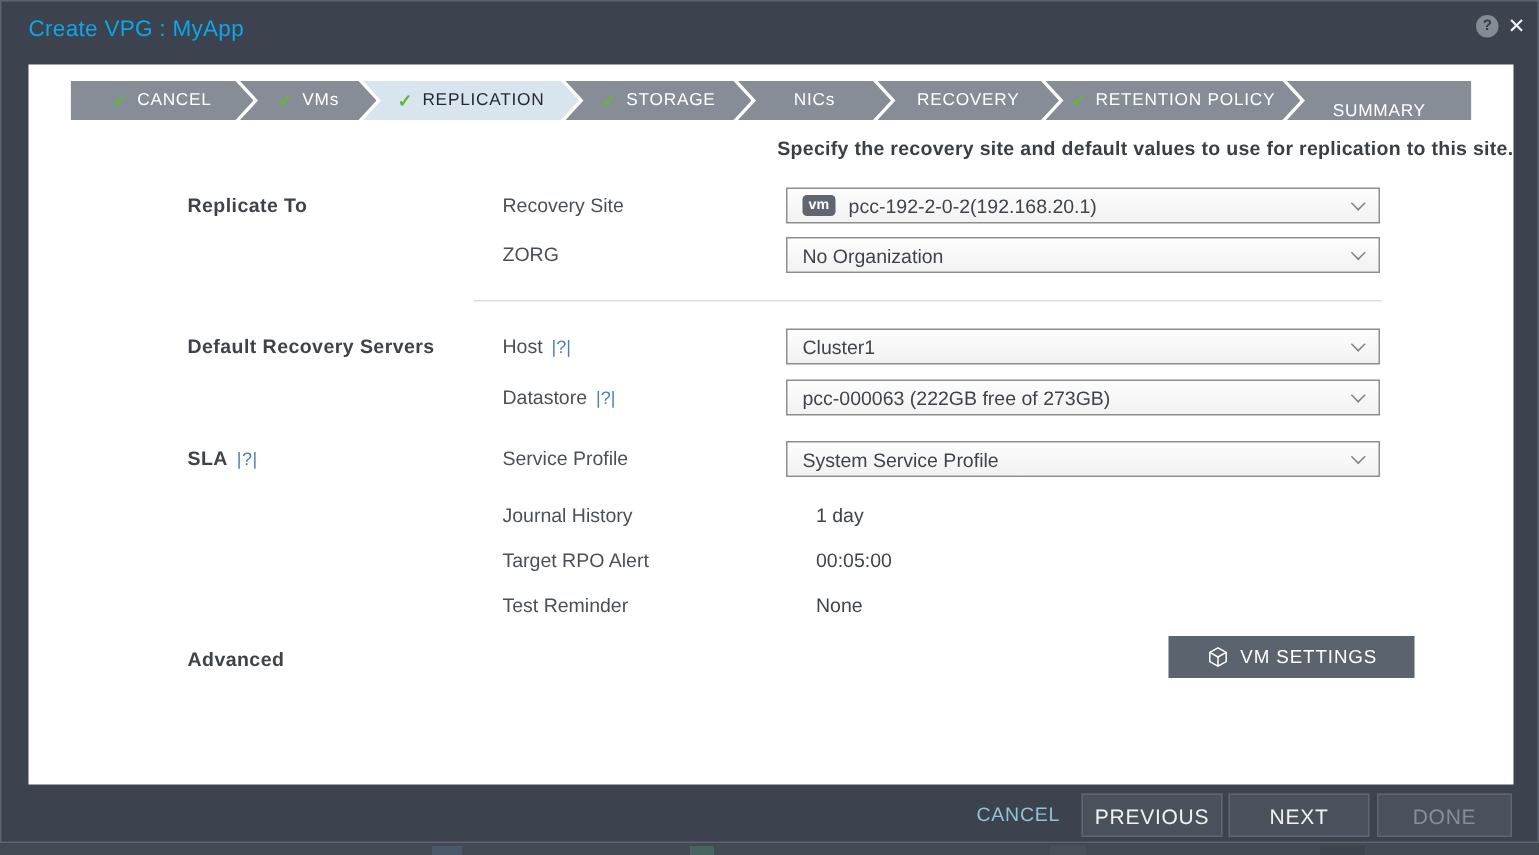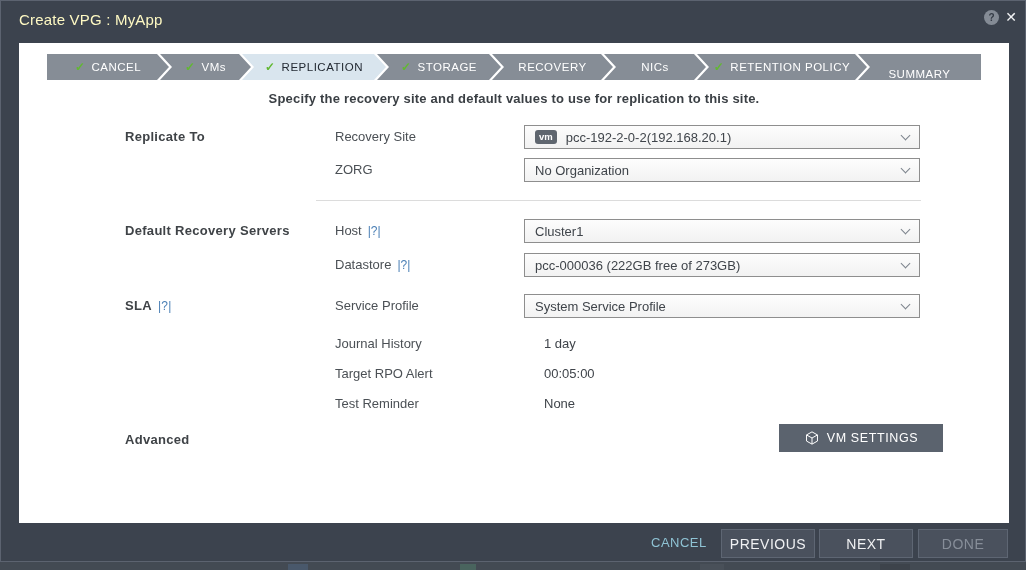--- a/index.html
+++ b/index.html
@@ -8,21 +8,21 @@
 
   
   .dialog { position:absolute; left:0; top:0; width:1026px; height:562px;
             background:#3c434e; border:1px solid #5c6370; }
 
   .under-strip { position:absolute; left:0; bottom:0; width:1026px; height:8px; background:#434a53; }
   .under-strip .frag { position:absolute; bottom:0; height:6px; opacity:.28; }
 
   
   .titlebar { position:absolute; left:0; top:0; width:100%; height:38px; }
-  .title { position:absolute; left:18px; top:10px; font-size:15px; color:#fef9c3; letter-spacing:.2px; }
+  .title { position:absolute; left:18px; top:10px; font-size:15px; color:#0ea5e9; letter-spacing:.2px; }
   .help-circle { position:absolute; left:983px; top:9px; width:15px; height:15px; border-radius:50%;
                  background:#848b95; color:#343b45; font-size:10px; font-weight:bold;
                  text-align:center; line-height:15px; cursor:pointer; }
   .close-x { position:absolute; left:1001px; top:7px; width:18px; height:18px; color:#f2f3f5;
              font-size:14px; text-align:center; line-height:18px; cursor:pointer; }
 
   
   .panel { position:absolute; left:18px; top:42px; width:990px; height:480px; background:#ffffff; }
 
   
@@ -31,21 +31,21 @@
           justify-content:center; font-size:11.5px; letter-spacing:.5px; cursor:pointer;
           clip-path:polygon(0 0, calc(100% - 12px) 0, 100% 50%, calc(100% - 12px) 100%, 0 100%, 12px 50%); }
   .step + .step { margin-left:-9px; }
   .step--first { clip-path:polygon(0 0, calc(100% - 12px) 0, 100% 50%, calc(100% - 12px) 100%, 0 100%); }
   .step--last  { clip-path:polygon(0 0, 100% 0, 100% 100%, 0 100%, 12px 50%);align-items:flex-end; }
   .step--active { background:#d9e5ee; color:#232a33; }
   .step .check { color:#62b832; font-weight:bold; font-size:12px; margin-right:6px; }
   .step .check:empty { display:none; }
 
   
-  .instruction { position:absolute; left:0; top:48px; width:100%; text-align:center;
+  .instruction { position:absolute; left:0; top:48px; width:100%; text-align:right;
                  font-size:13px; font-weight:bold; color:#3a3f44; letter-spacing:.2px; }
 
   
   .sec-label { position:absolute; left:106px; height:24px; line-height:24px;
                font-size:13px; font-weight:bold; color:#3f4347; letter-spacing:.3px; white-space:nowrap; }
   .field-label { position:absolute; left:316px; height:24px; line-height:24px;
                  font-size:13px; color:#4b5055; white-space:nowrap; }
   .help-mark { color:#4a7fb5; font-size:12px; margin-left:6px; cursor:pointer; font-weight:normal; }
   .divider { position:absolute; left:297px; width:605px; height:1px; background:#dcdcdc; }
 
@@ -100,27 +100,27 @@
         <span>VMs</span>
       </div>
       <div class="step step--active" style="flex:0 0 144px">
         <span class="check">✓</span>
         <span>REPLICATION</span>
       </div>
       <div class="step" style="flex:0 0 124px">
         <span class="check">✓</span>
         <span>STORAGE</span>
       </div>
+      <div class="step" style="flex:0 0 102px">
+
+        <span>NICs</span>
+      </div>
       <div class="step" style="flex:0 0 121px">
 
         <span>RECOVERY</span>
-      </div>
-      <div class="step" style="flex:0 0 102px">
-
-        <span>NICs</span>
       </div>
       <div class="step" style="flex:0 0 170px">
         <span class="check">✓</span>
         <span>RETENTION POLICY</span>
       </div>
       <div class="step step--last" style="flex:0 0 123px">
 
         <span>SUMMARY</span>
       </div>
     </div>
@@ -151,21 +151,21 @@
     </div>
     <div class="dropdown" style="top:176px">
       <span class="dd-value">Cluster1</span>
       <span class="chev"></span>
     </div>
 
     <div class="field-label" style="top:210px">
       <span>Datastore</span><span class="help-mark">|?|</span>
     </div>
     <div class="dropdown" style="top:210px">
-      <span class="dd-value">pcc-000036 (222GB free of 273GB)</span>
+      <span class="dd-value">pcc-000063 (222GB free of 273GB)</span>
       <span class="chev"></span>
     </div>
 
     <div class="sec-label" style="top:251px">
       <span>SLA</span><span class="help-mark">|?|</span>
     </div>
 
     <div class="field-label" style="top:251px">Service Profile</div>
     <div class="dropdown" style="top:251px">
       <span class="dd-value">System Service Profile</span>

